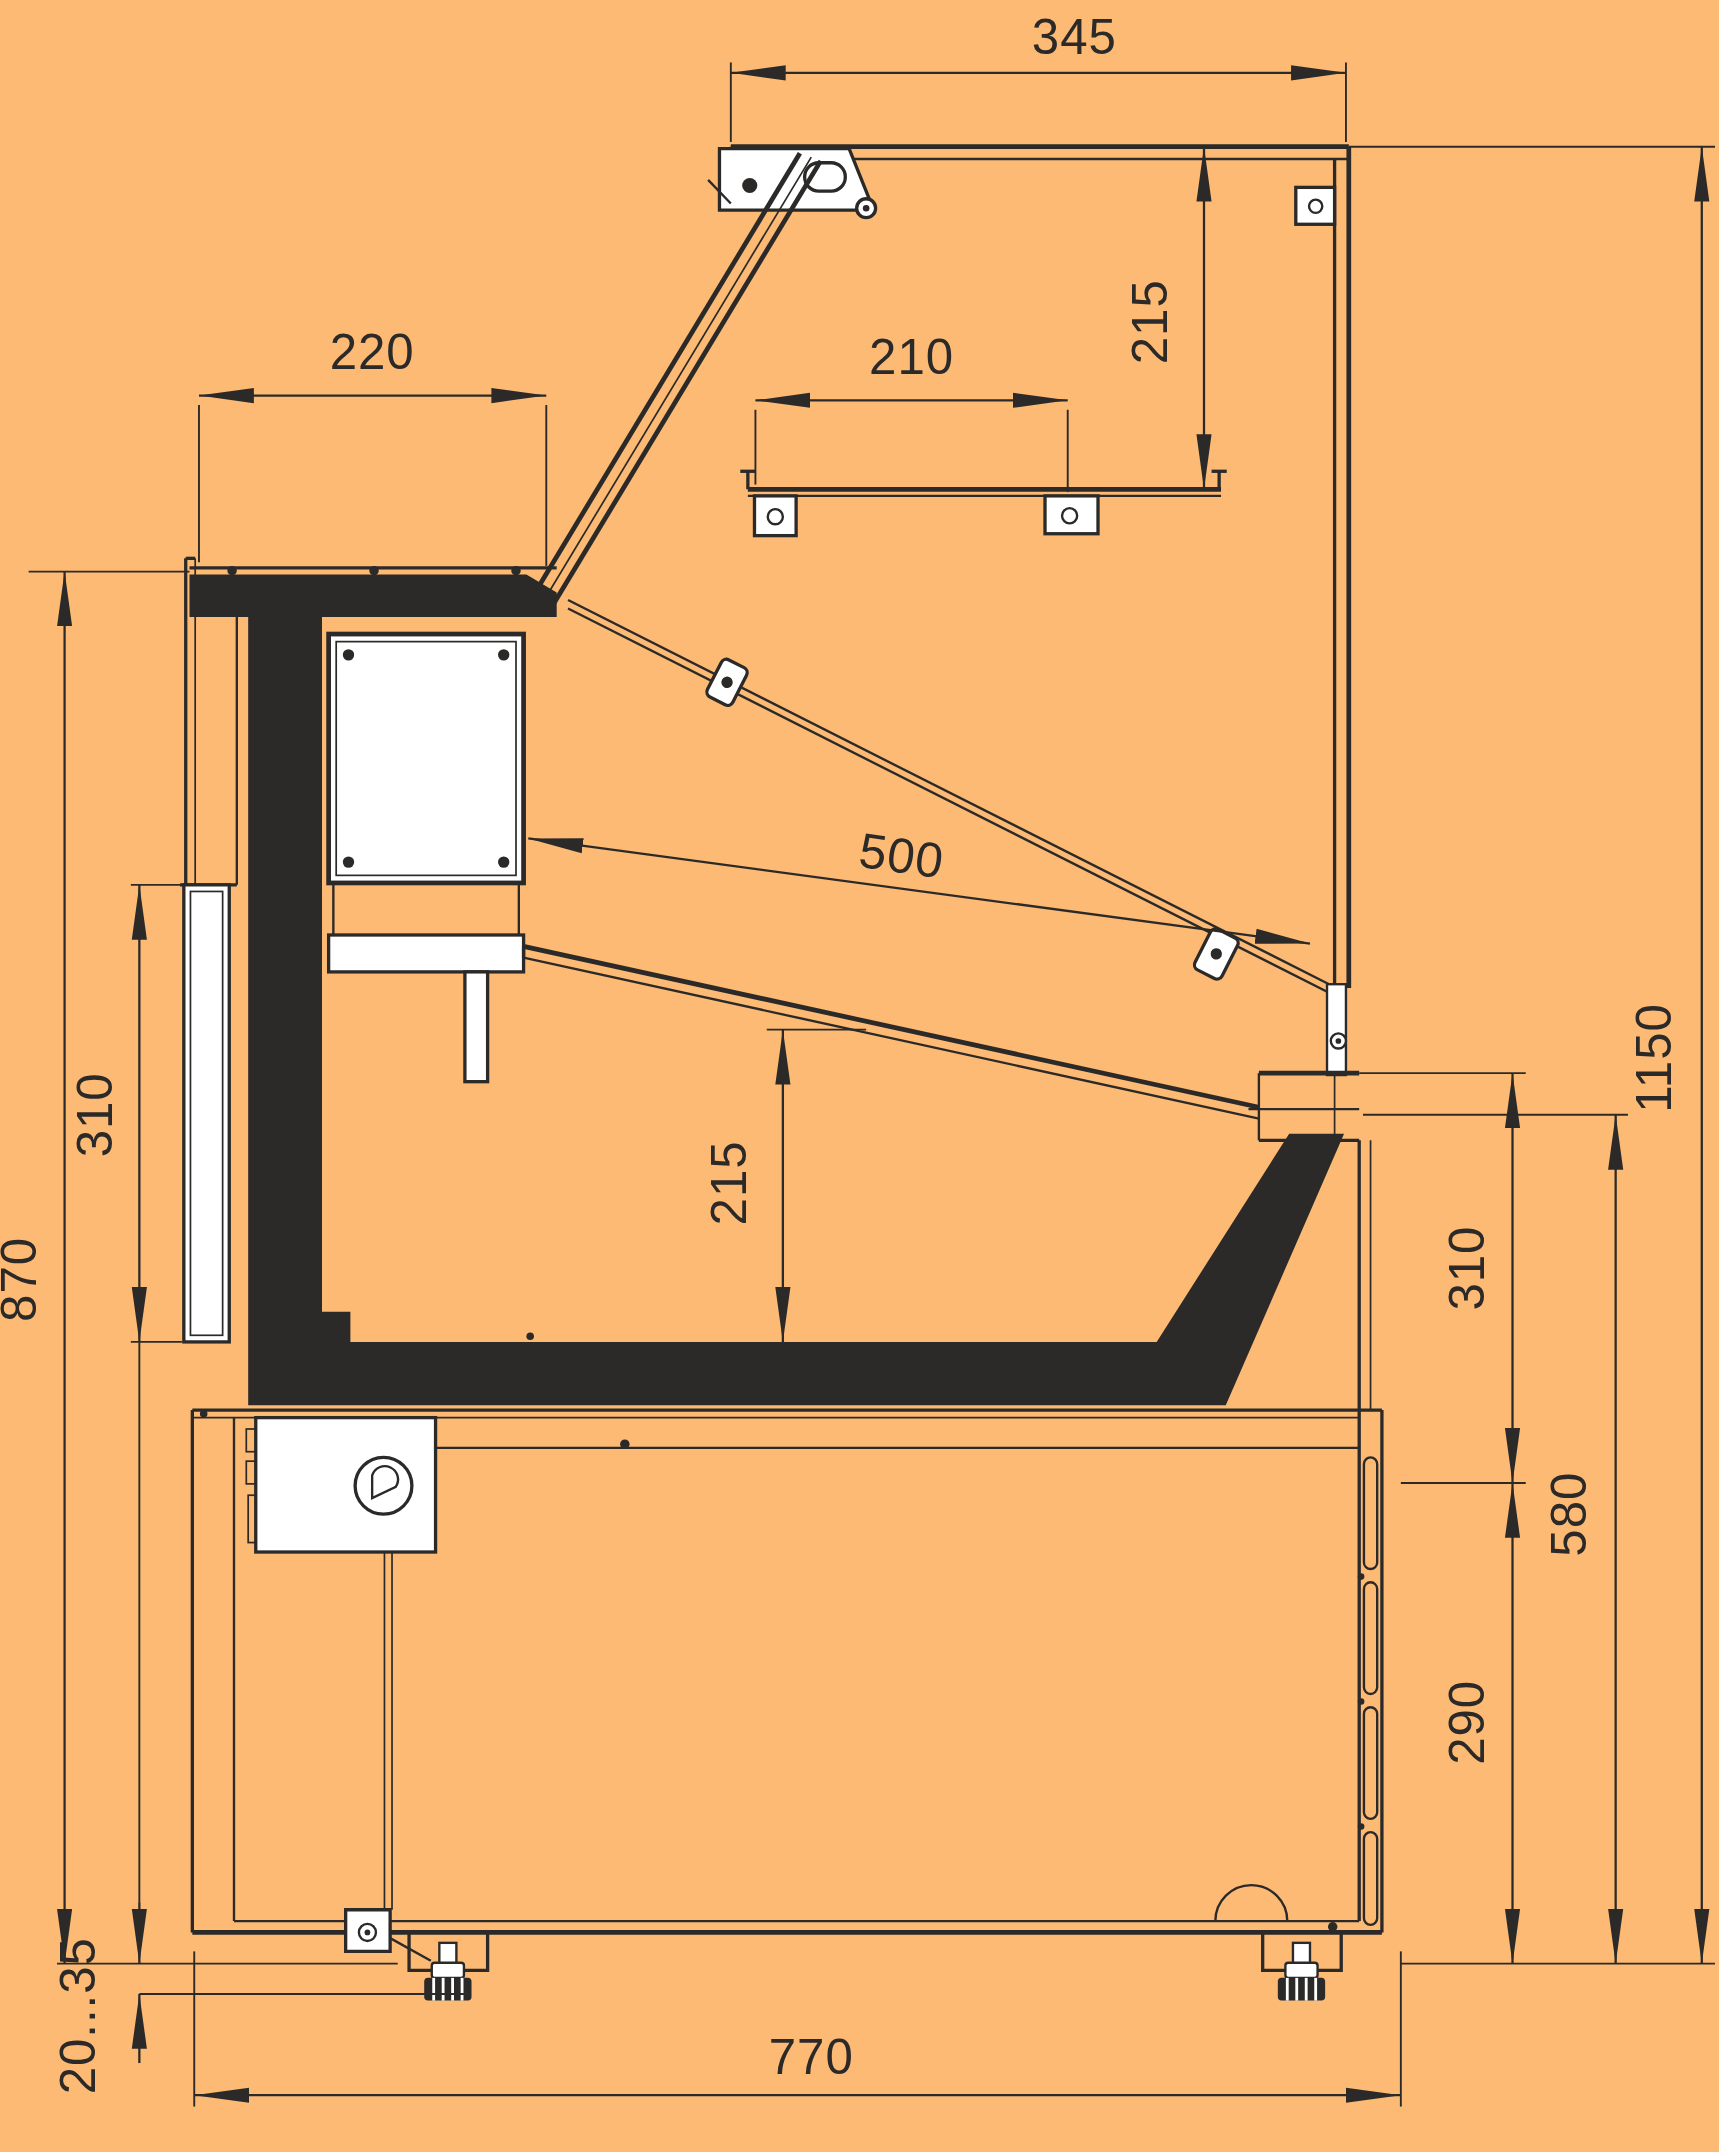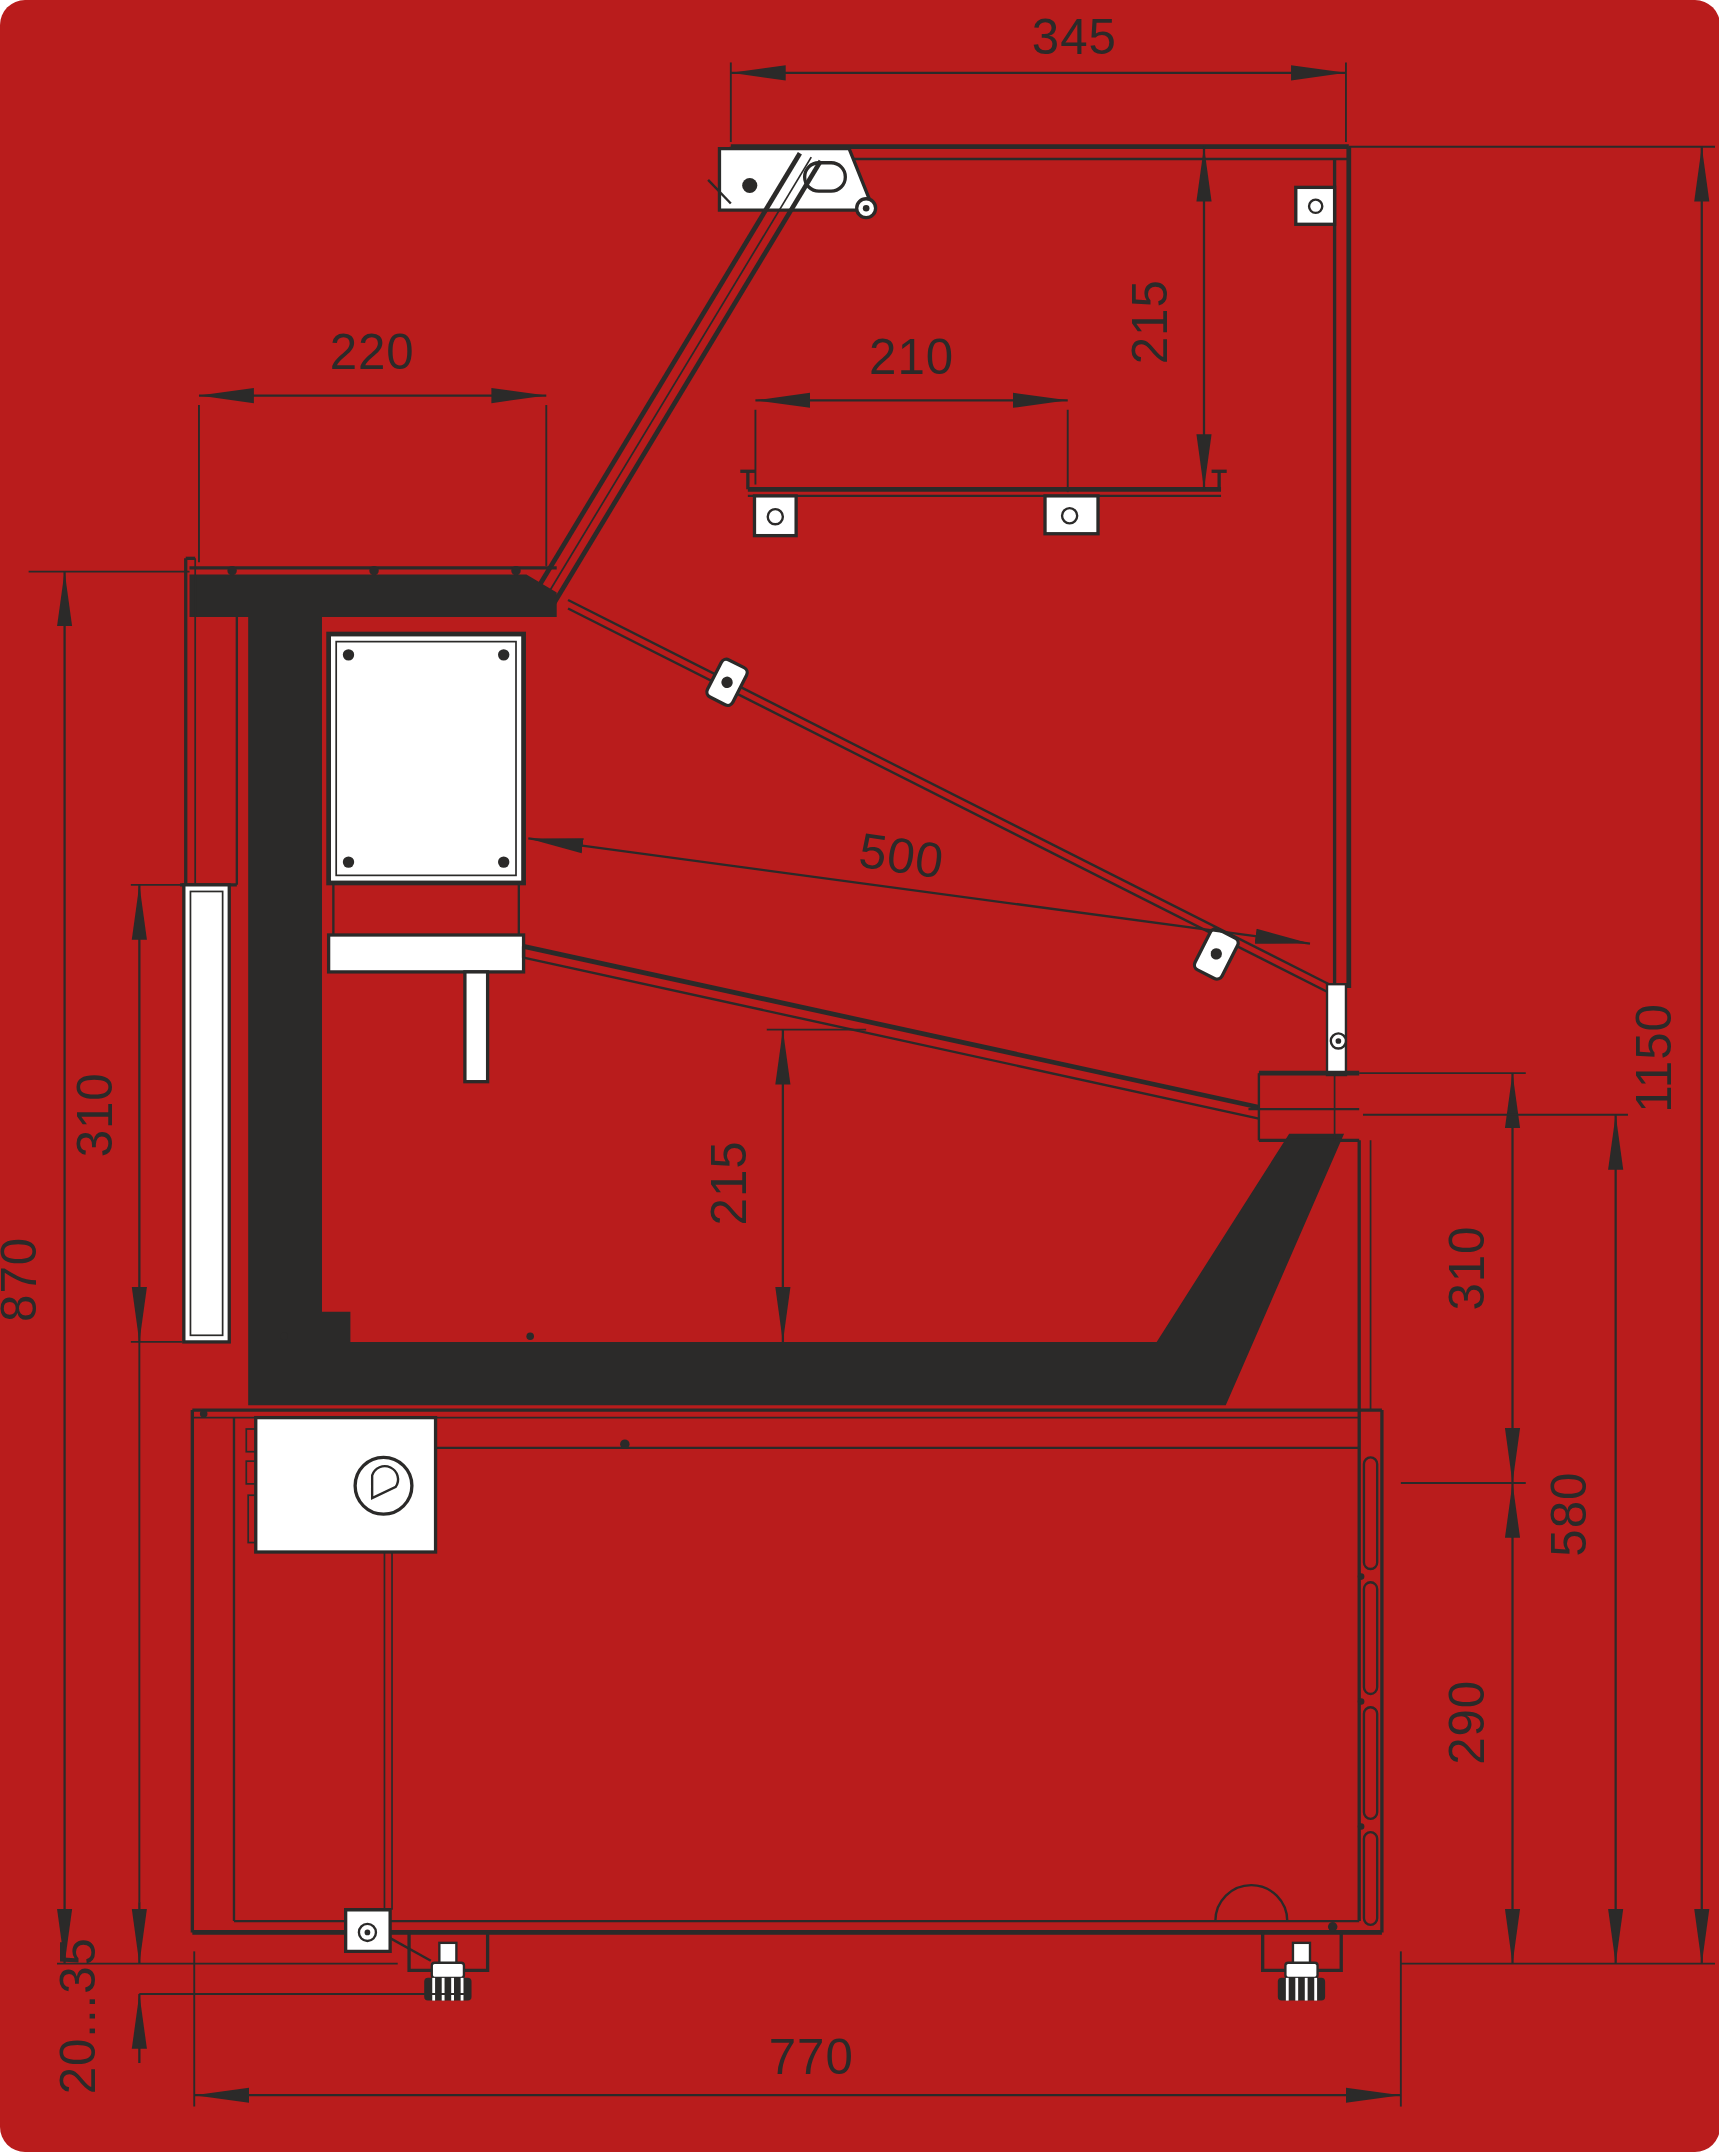--- a/index.html
+++ b/index.html
@@ -1,16 +1,16 @@
 <!DOCTYPE html>
 <html style="font-size:15px"><head>
 <meta charset="utf-8">
 <style>
   html,body{margin:0;padding:0;background:#ffffff;}
-  .page{width:1720px;height:2152px;background:#b91c1c;position:relative;overflow:hidden;border-radius:25px;}
+  .page{width:1720px;height:2152px;background:#fdba74;position:relative;overflow:hidden;}
   svg{display:block;}
   .ln{stroke:#2b2a29;fill:none;}
   .fillk{fill:#2b2a29;stroke:none;}
   .w1{stroke-width:1.8;} .w2{stroke-width:2.5;} .w3{stroke-width:3.5;} .w4{stroke-width:5;}
   .dim{stroke:#2b2a29;stroke-width:2.4;fill:none;}
   .ext{stroke:#2b2a29;stroke-width:2;fill:none;}
   text{font-family:"Liberation Sans","DejaVu Sans",sans-serif;font-size:52px;fill:#2b2a29;letter-spacing:1px;}
   .white{fill:#ffffff;stroke:#2b2a29;}
 </style>
 </head>

